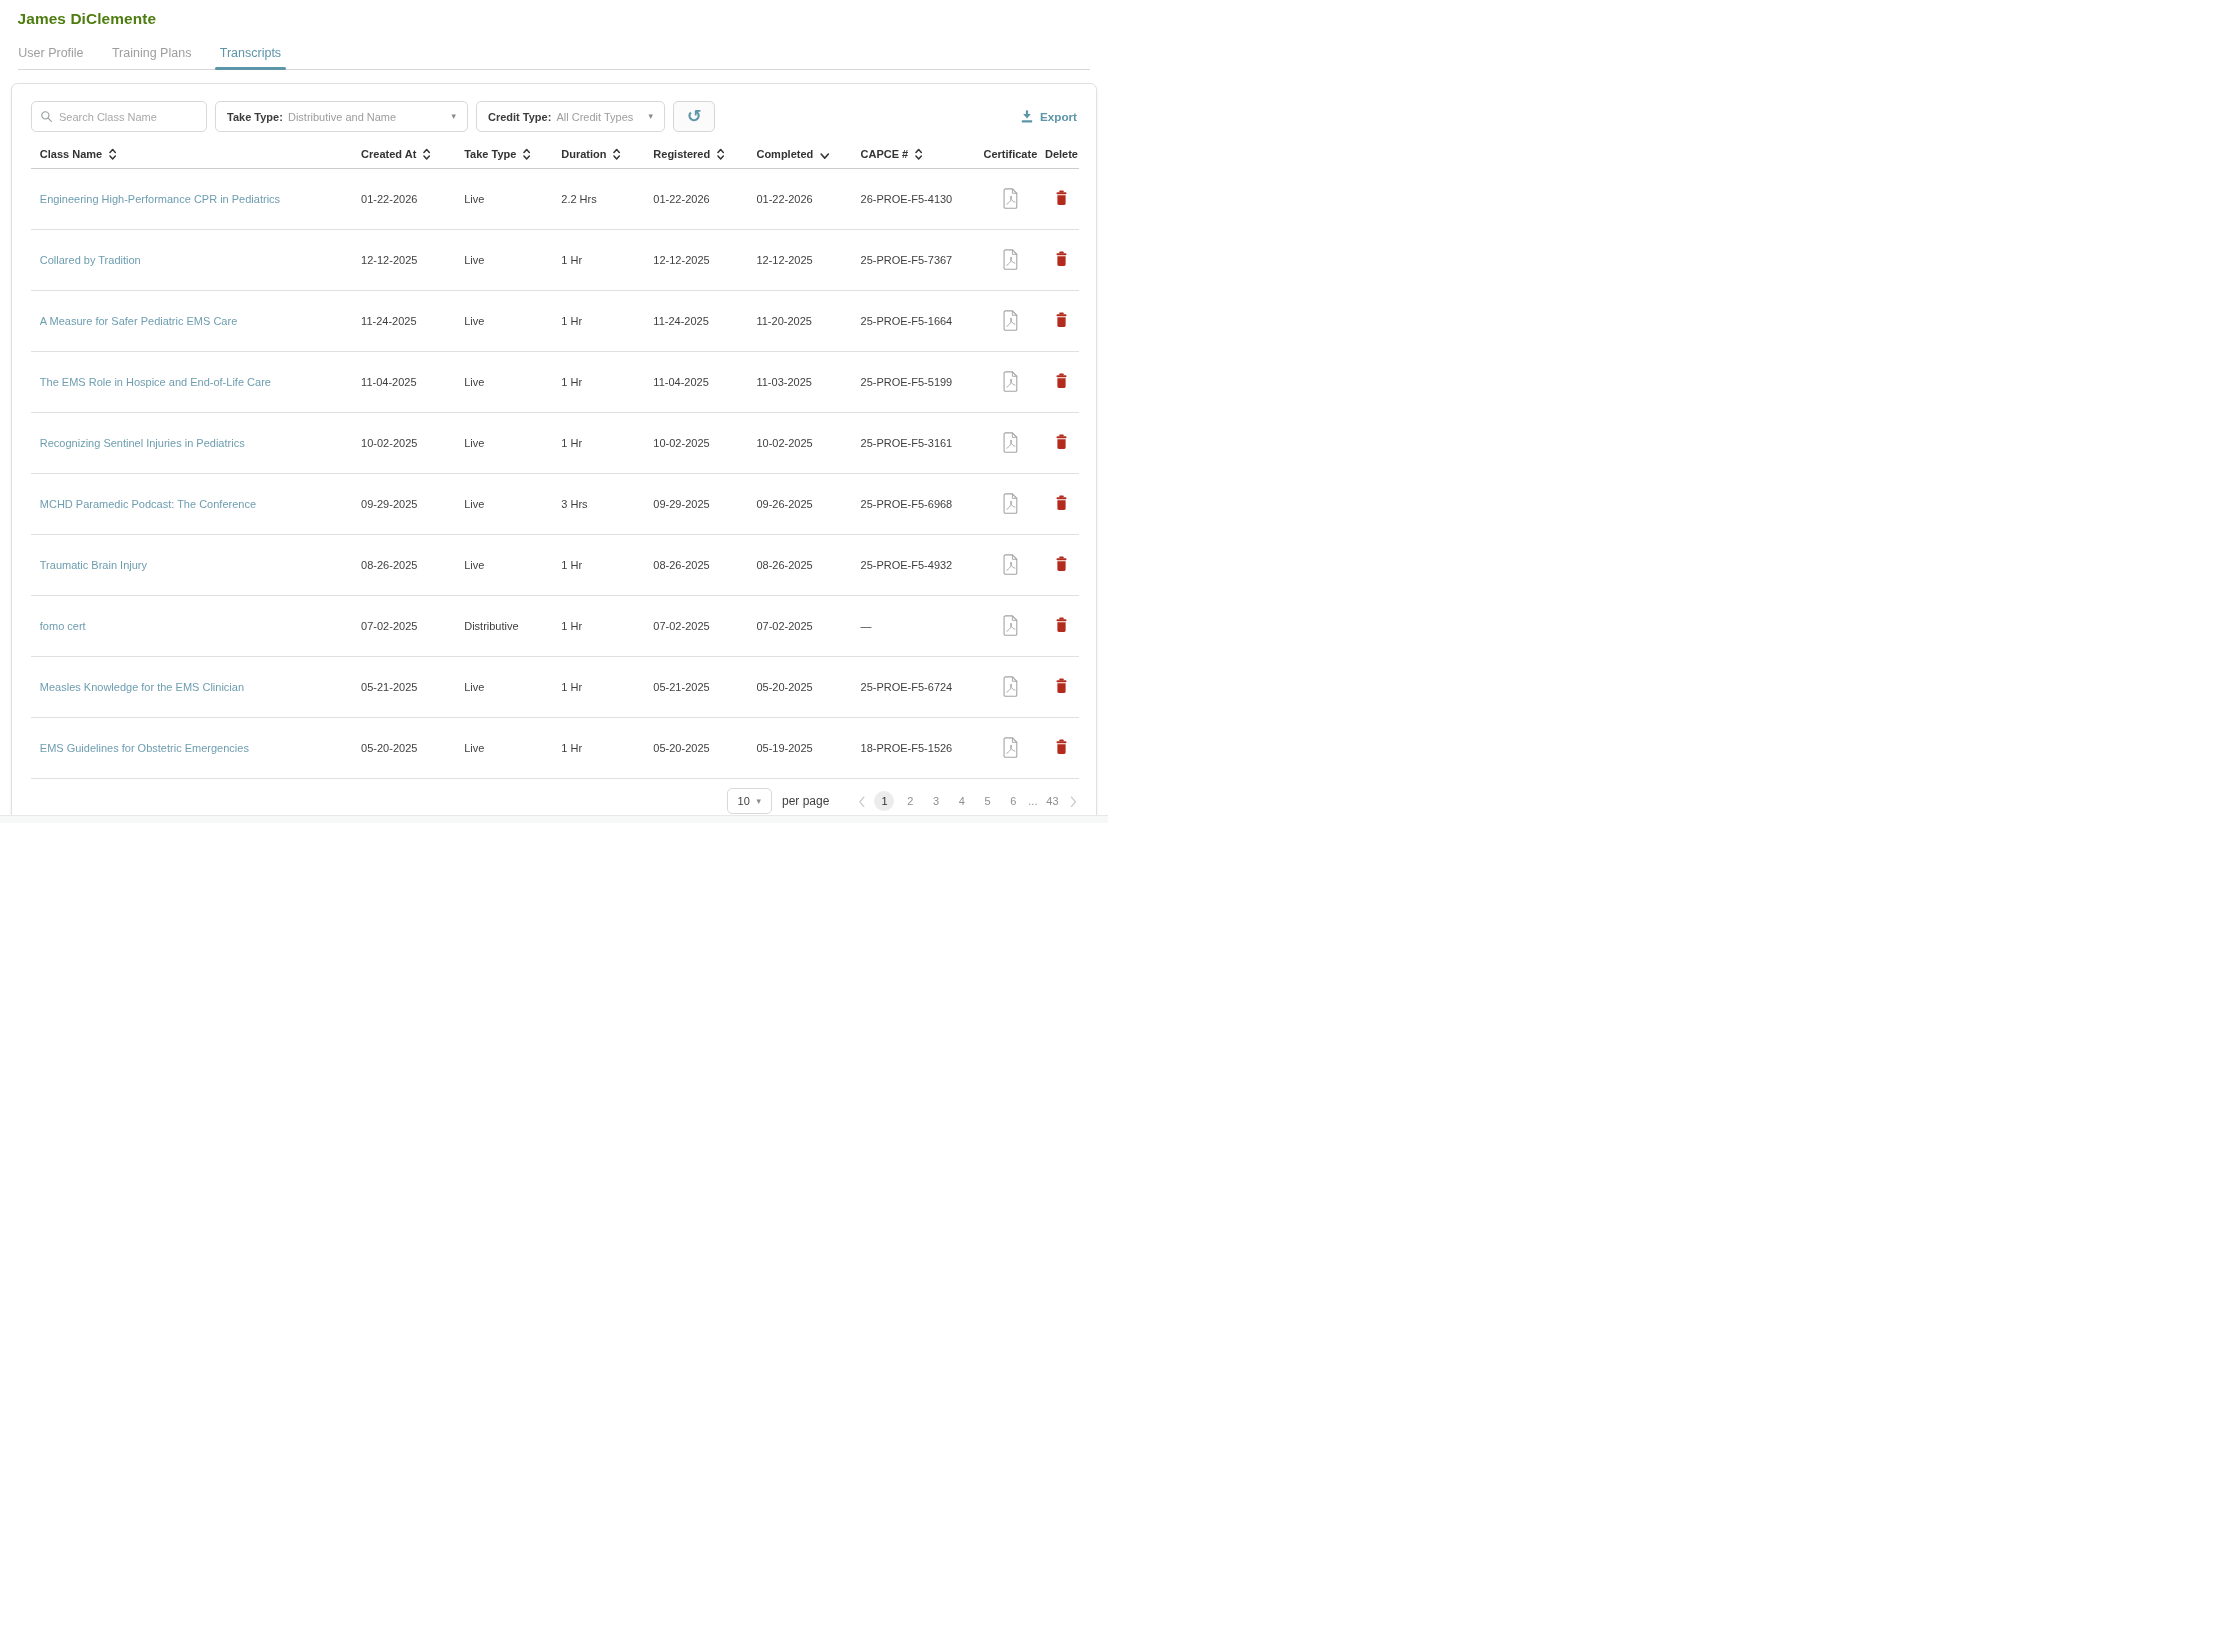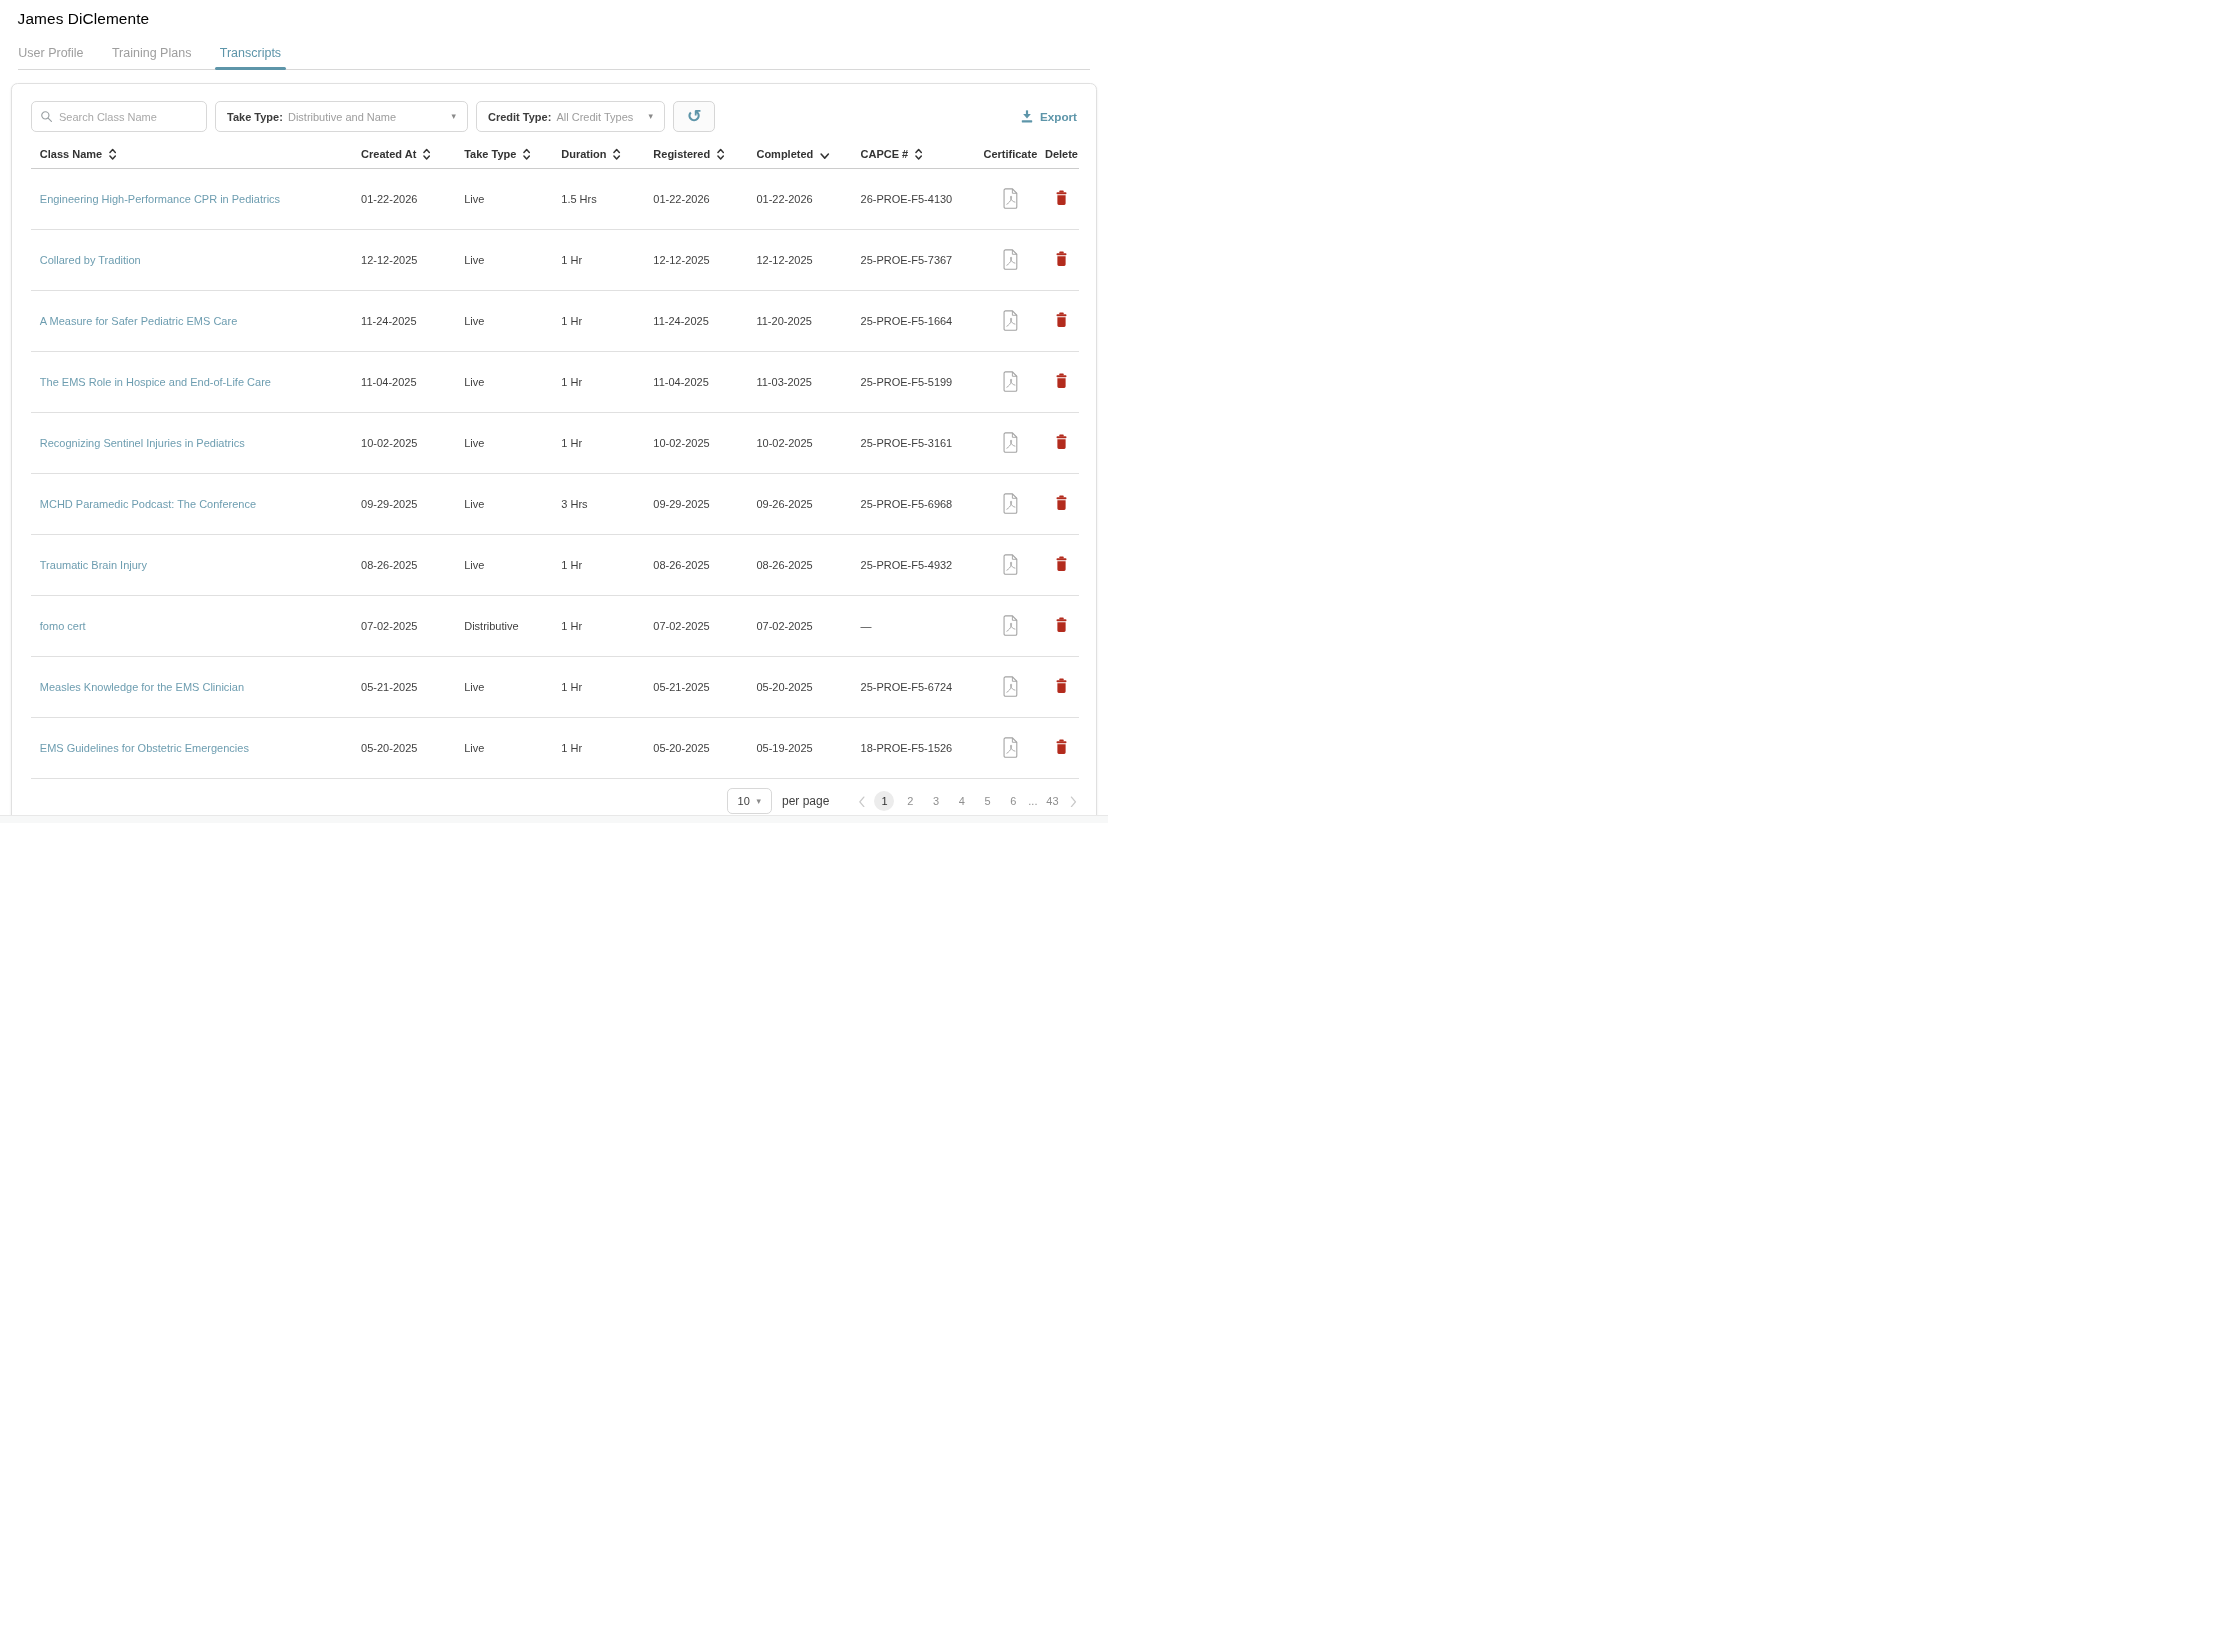--- a/index.html
+++ b/index.html
@@ -14,21 +14,21 @@
   *{box-sizing:border-box;}
   html,body{margin:0;padding:0;}
   body{
     width:1108px;height:823px;position:relative;overflow:hidden;
     background:#ffffff;
     font-family:"Liberation Sans","DejaVu Sans",sans-serif;
     -webkit-font-smoothing:antialiased;
   }
   
   .page-title{
-    font-size:15.4px;font-weight:400;color:#000000;
+    font-size:15.4px;font-weight:700;color:#4d7c0f;
     margin:9.5px 17.6px 0 17.6px;letter-spacing:0.1px;
   }
   .tab-bar{
     display:flex;gap:27px;margin:14.6px 17.6px 0 17.6px;
     border-bottom:0.7px solid #d8d8d8;
   }
   .tab{
     font-size:12.5px;color:#9e9e9e;padding:3.7px 0.7px 9.5px 0.7px;
     position:relative;cursor:pointer;white-space:nowrap;
   }
@@ -253,21 +253,21 @@
     
     
   </th>
         </tr>
     </thead>
     <tbody>
         <tr>
     <td><a class="class-link">Engineering High-Performance CPR in Pediatrics</a></td>
     <td>01-22-2026</td>
     <td>Live</td>
-    <td>1.5 Hrs</td>
+    <td>2.2 Hrs</td>
     <td>01-22-2026</td>
     <td>01-22-2026</td>
     <td>26-PROE-F5-4130</td>
     <td class="c-icon">
       <span class="icon-btn">
         <svg width="17.6" height="21" viewBox="0 0 24 29">
           <path d="M4.6 1.2 h9.6 l6.1 6.1 v18.8 a1.9 1.9 0 0 1 -1.9 1.9 H4.6 a1.9 1.9 0 0 1 -1.9 -1.9 V3.1 a1.9 1.9 0 0 1 1.9 -1.9 Z" fill="#ffffff" stroke="#a3a3a3" stroke-width="1.5"></path>
           <path d="M14.2 1.4 v5.9 h6.1" fill="none" stroke="#a3a3a3" stroke-width="1.3"></path>
           <path d="M6.6 22.4 c2.5-1.3 4.9-4.3 5.9-7.1 c.7-1.9 .9-3.8 .1-4.1 c-1-.4-1.4 1.6-.7 3.4 c.9 2.4 3.3 4.6 5.8 4.9" fill="none" stroke="#9e9e9e" stroke-width="1.2" stroke-linecap="round"></path>
         </svg>

